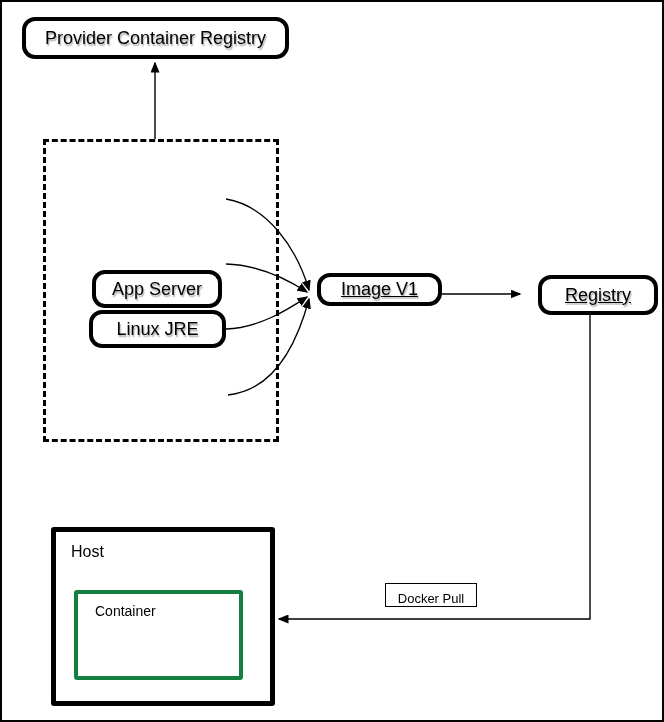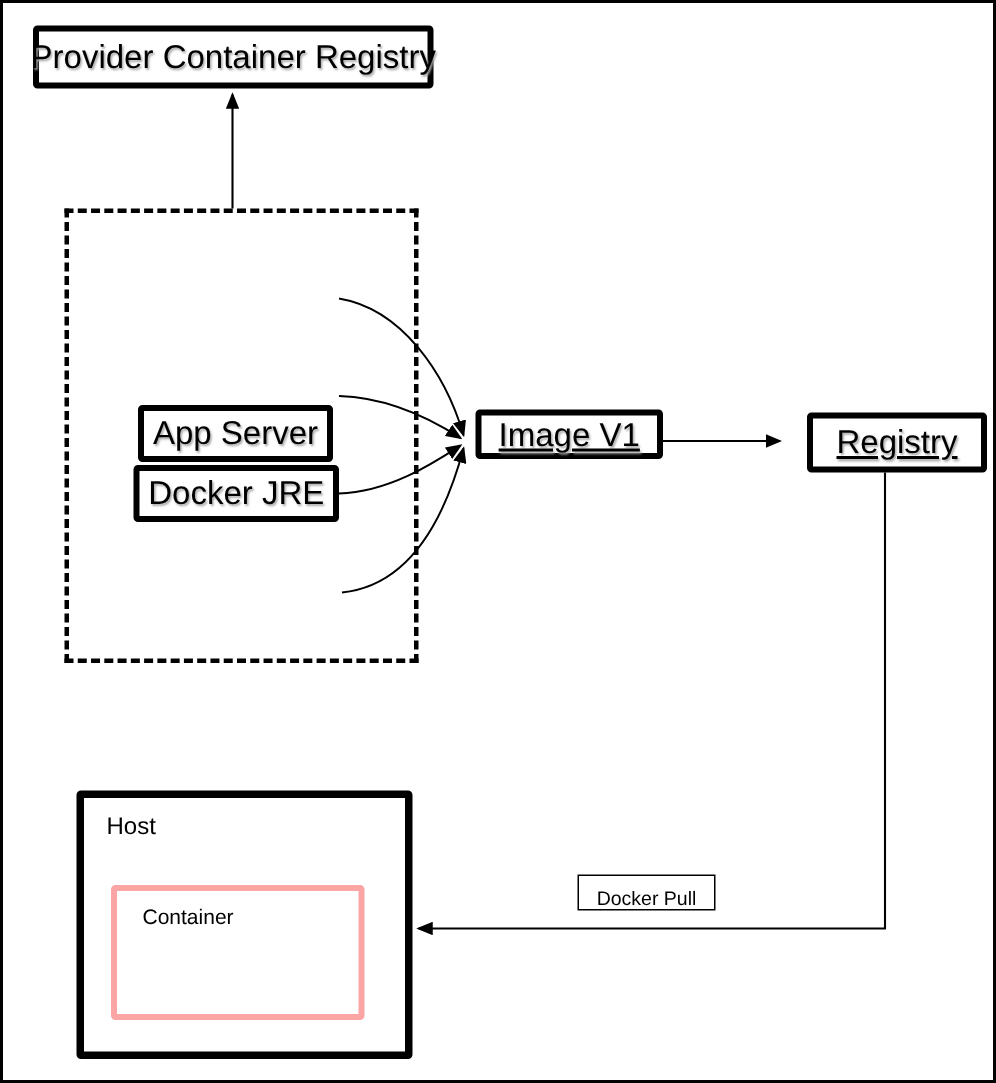--- a/index.html
+++ b/index.html
@@ -11,23 +11,23 @@
     box-sizing:border-box;
     font-family:"Liberation Sans", sans-serif;
     color:#000;
     overflow:hidden;
   }
   .node{
     position:absolute;
     box-sizing:border-box;
     background:#ffffff;
     border:4px solid #000;
-    border-radius:3px;
+    border-radius:13px;
     display:flex;align-items:center;justify-content:center;
-    font-size:22px;
+    font-size:18px;
     text-align:center;
   }
   .node .lbl{ text-shadow:1px 1.5px 1.5px #a8a8a8; white-space:nowrap; }
   .group-dashed{
     position:absolute;
     box-sizing:border-box;
     border:3px dashed #000;
     background:transparent;
   }
   .frame{
@@ -65,41 +65,41 @@
   #n-provider   {left:20px;  top:15px;  width:267px; height:42px;}
   #n-group      {left:41px;  top:137px; width:236px; height:303px;}
   #n-application{left:87px;  top:172px; width:137px; height:39px;}
   #n-appserver  {left:90px;  top:243px; width:130px; height:38px;margin-top:25px;}
   #n-serverjre  {left:87px;  top:308px; width:137px; height:38px;}
   #n-linux      {left:90px;  top:375px; width:137px; height:38px;}
   #n-imagev1    {left:315px; top:271px; width:125px; height:33px;text-decoration:underline;}
   #n-registry   {left:536px; top:273px; width:120px; height:40px;text-decoration:underline;}
   #n-host      {left:49px; top:525px; width:224px; height:179px; border:5px solid #000;}
   #n-host .corner-label{left:15px; top:11px; font-size:16px;text-align:right;}
-  #n-container {left:72px; top:588px; width:169px; height:90px; border:4px solid #fca5a5;}
+  #n-container {left:72px; top:588px; width:169px; height:90px; border:4px solid #15803d;}
   #n-container .corner-label{left:17px; top:9px; font-size:14px;}
   #n-image     {left:90px; top:634px; width:142px; height:36px;}
   #n-dockerpull{left:383px; top:581px; width:92px; height:24px;}
 </style>
 </head>
 <body>
 
 <div class="canvas">
 
   <div class="group-dashed" id="n-group"></div>
 
   <div class="node" id="n-provider">
     <span class="lbl">Provider Container Registry</span>
   </div>
 
   <div class="node" id="n-appserver">
     <span class="lbl">App Server</span>
   </div>
   <div class="node" id="n-serverjre">
-    <span class="lbl">Docker JRE</span>
+    <span class="lbl">Linux JRE</span>
   </div>
 
   <div class="node" id="n-imagev1">
     <span class="lbl">Image V1</span>
   </div>
   <div class="node" id="n-registry">
     <span class="lbl">Registry</span>
   </div>
 
   <div class="frame" id="n-host">

